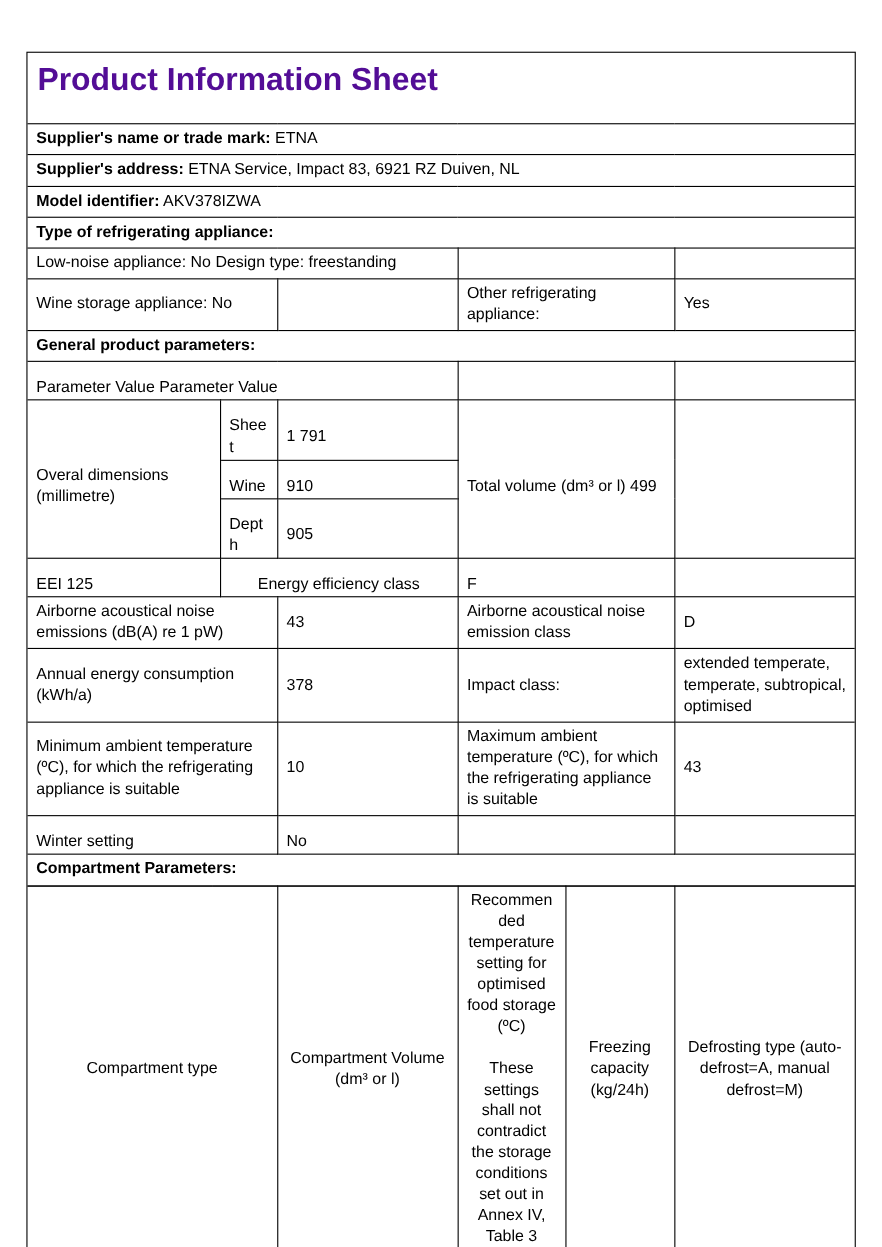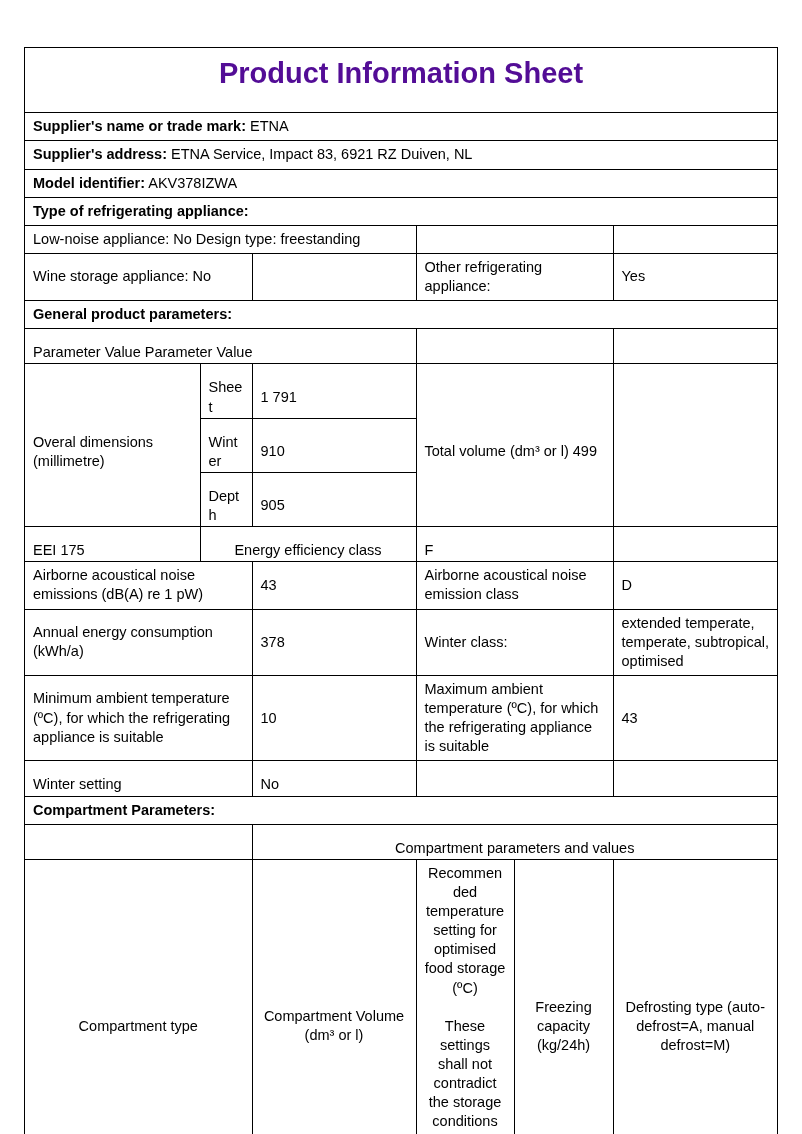--- a/index.html
+++ b/index.html
@@ -10,21 +10,21 @@
     font-family: "Liberation Sans", "DejaVu Sans", sans-serif;
     font-size: 14.5px; line-height: 1.32;
     overflow: hidden;
   }
   .sheet {
     margin: 47px 0 0 24px;
     width: 754px;
     border: 1px solid #000;
     background: #fff;
   }
-  .header { padding: 4px 9px 10px 9px; text-align: center; }
+  .header { padding: 4px 9px 10px 9px; }
   .header h1 {
     margin: 2px 0 10px 0;
     font-size: 29px;
     font-weight: bold;
     letter-spacing: 0;
   }
   .header p { margin: 0; }
 
   table.t {
     width: 100%;
@@ -100,43 +100,43 @@
         <td></td>
       </tr>
       <tr class="tight">
         <td rowspan="3">Overal dimensions (millimetre)</td>
         <td class="dimcell">Sheet</td>
         <td class="dimcell">1 791</td>
         <td rowspan="3">Total volume (dm³ or l) 499</td>
         <td rowspan="3"></td>
       </tr>
       <tr class="tight">
-        <td class="dimcell">Winter</td>
+        <td class="dimcell">Wine</td>
         <td class="dimcell">910</td>
       </tr>
       <tr class="tight">
         <td class="dimcell">Depth</td>
         <td class="dimcell">905</td>
       </tr>
       <tr class="tight">
-        <td>EEI 175</td>
+        <td>EEI 125</td>
         <td colspan="2" class="center">Energy efficiency class</td>
         <td>F</td>
         <td></td>
       </tr>
       <tr>
         <td colspan="2">Airborne acoustical noise emissions (dB(A) re 1 pW)</td>
         <td>43</td>
         <td>Airborne acoustical noise emission class</td>
         <td>D</td>
       </tr>
       <tr>
         <td colspan="2">Annual energy consumption (kWh/a)</td>
         <td>378</td>
-        <td>Winter class:</td>
+        <td>Impact class:</td>
         <td>extended temperate, temperate, subtropical, optimised</td>
       </tr>
       <tr>
         <td colspan="2">Minimum ambient temperature (ºC), for which the refrigerating appliance is suitable</td>
         <td>10</td>
         <td>Maximum ambient temperature (ºC), for which the refrigerating appliance is suitable</td>
         <td>43</td>
       </tr>
       <tr class="tight">
         <td colspan="2">Winter setting</td>
@@ -153,24 +153,20 @@
   <table class="t tb">
     <colgroup>
       <col style="width:168px">
         <col style="width:59px">
         <col style="width:164px">
         <col style="width:98px">
         <col style="width:99px">
         <col style="width:164px">
     </colgroup>
     <tbody>
-      <tr class="tight">
-        <td colspan="2"></td>
-        <td colspan="4" class="center">Compartment parameters and values</td>
-      </tr>
       <tr>
         <td colspan="2" class="center">Compartment type</td>
         <td class="center">Compartment Volume (dm³ or l)</td>
         <td class="center narrow">
           <div>Recommended temperature setting for optimised food storage (ºC)</div>
           <div class="gap">These settings shall not contradict the storage conditions set out in Annex IV, Table 3</div>
         </td>
         <td class="center narrow">Freezing capacity (kg/24h)</td>
         <td class="center">Defrosting type (auto-defrost=A, manual defrost=M)</td>
       </tr>

